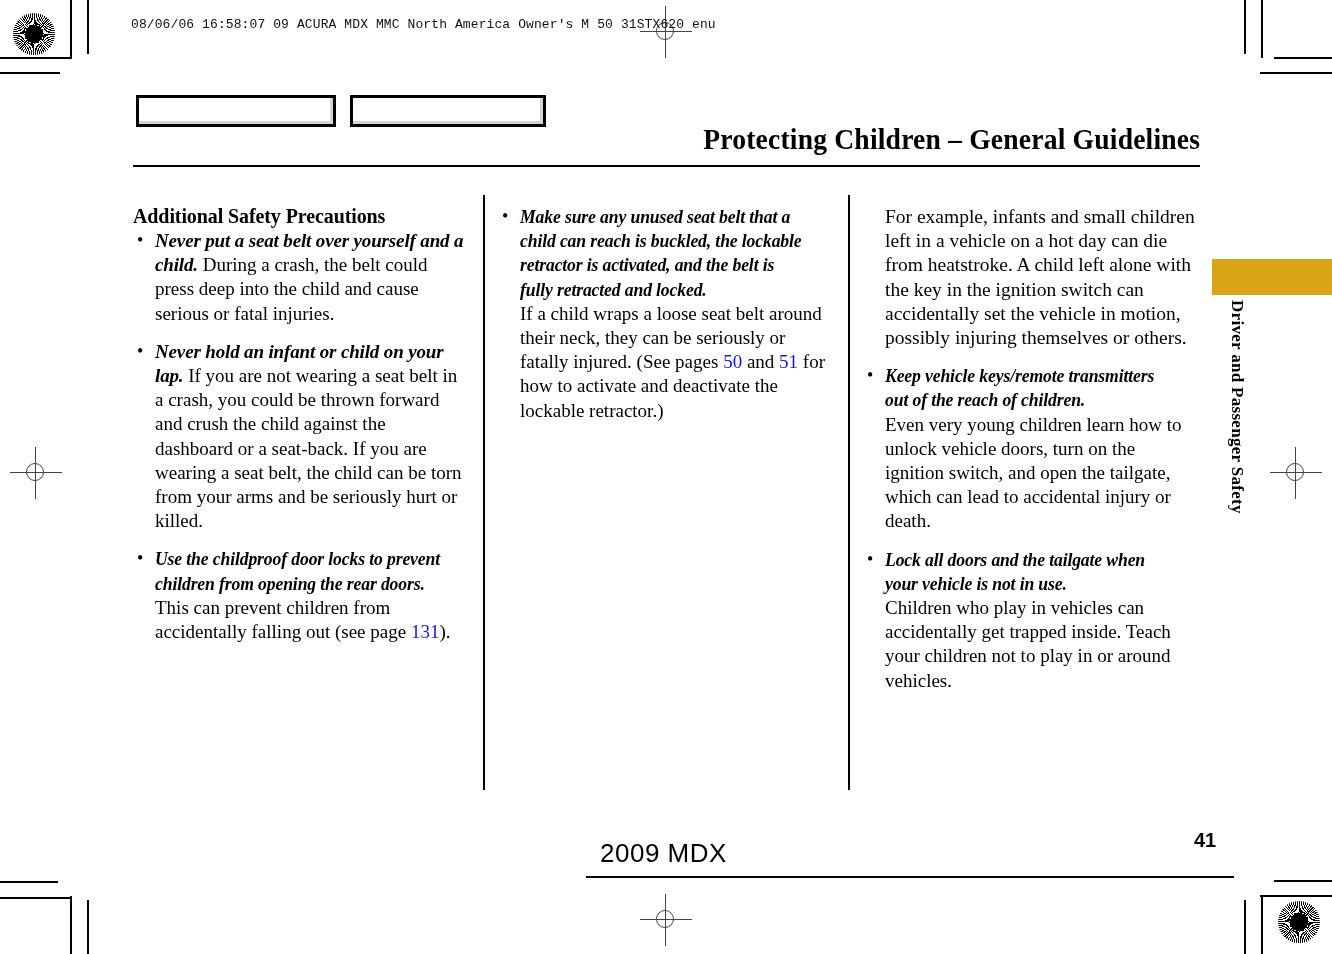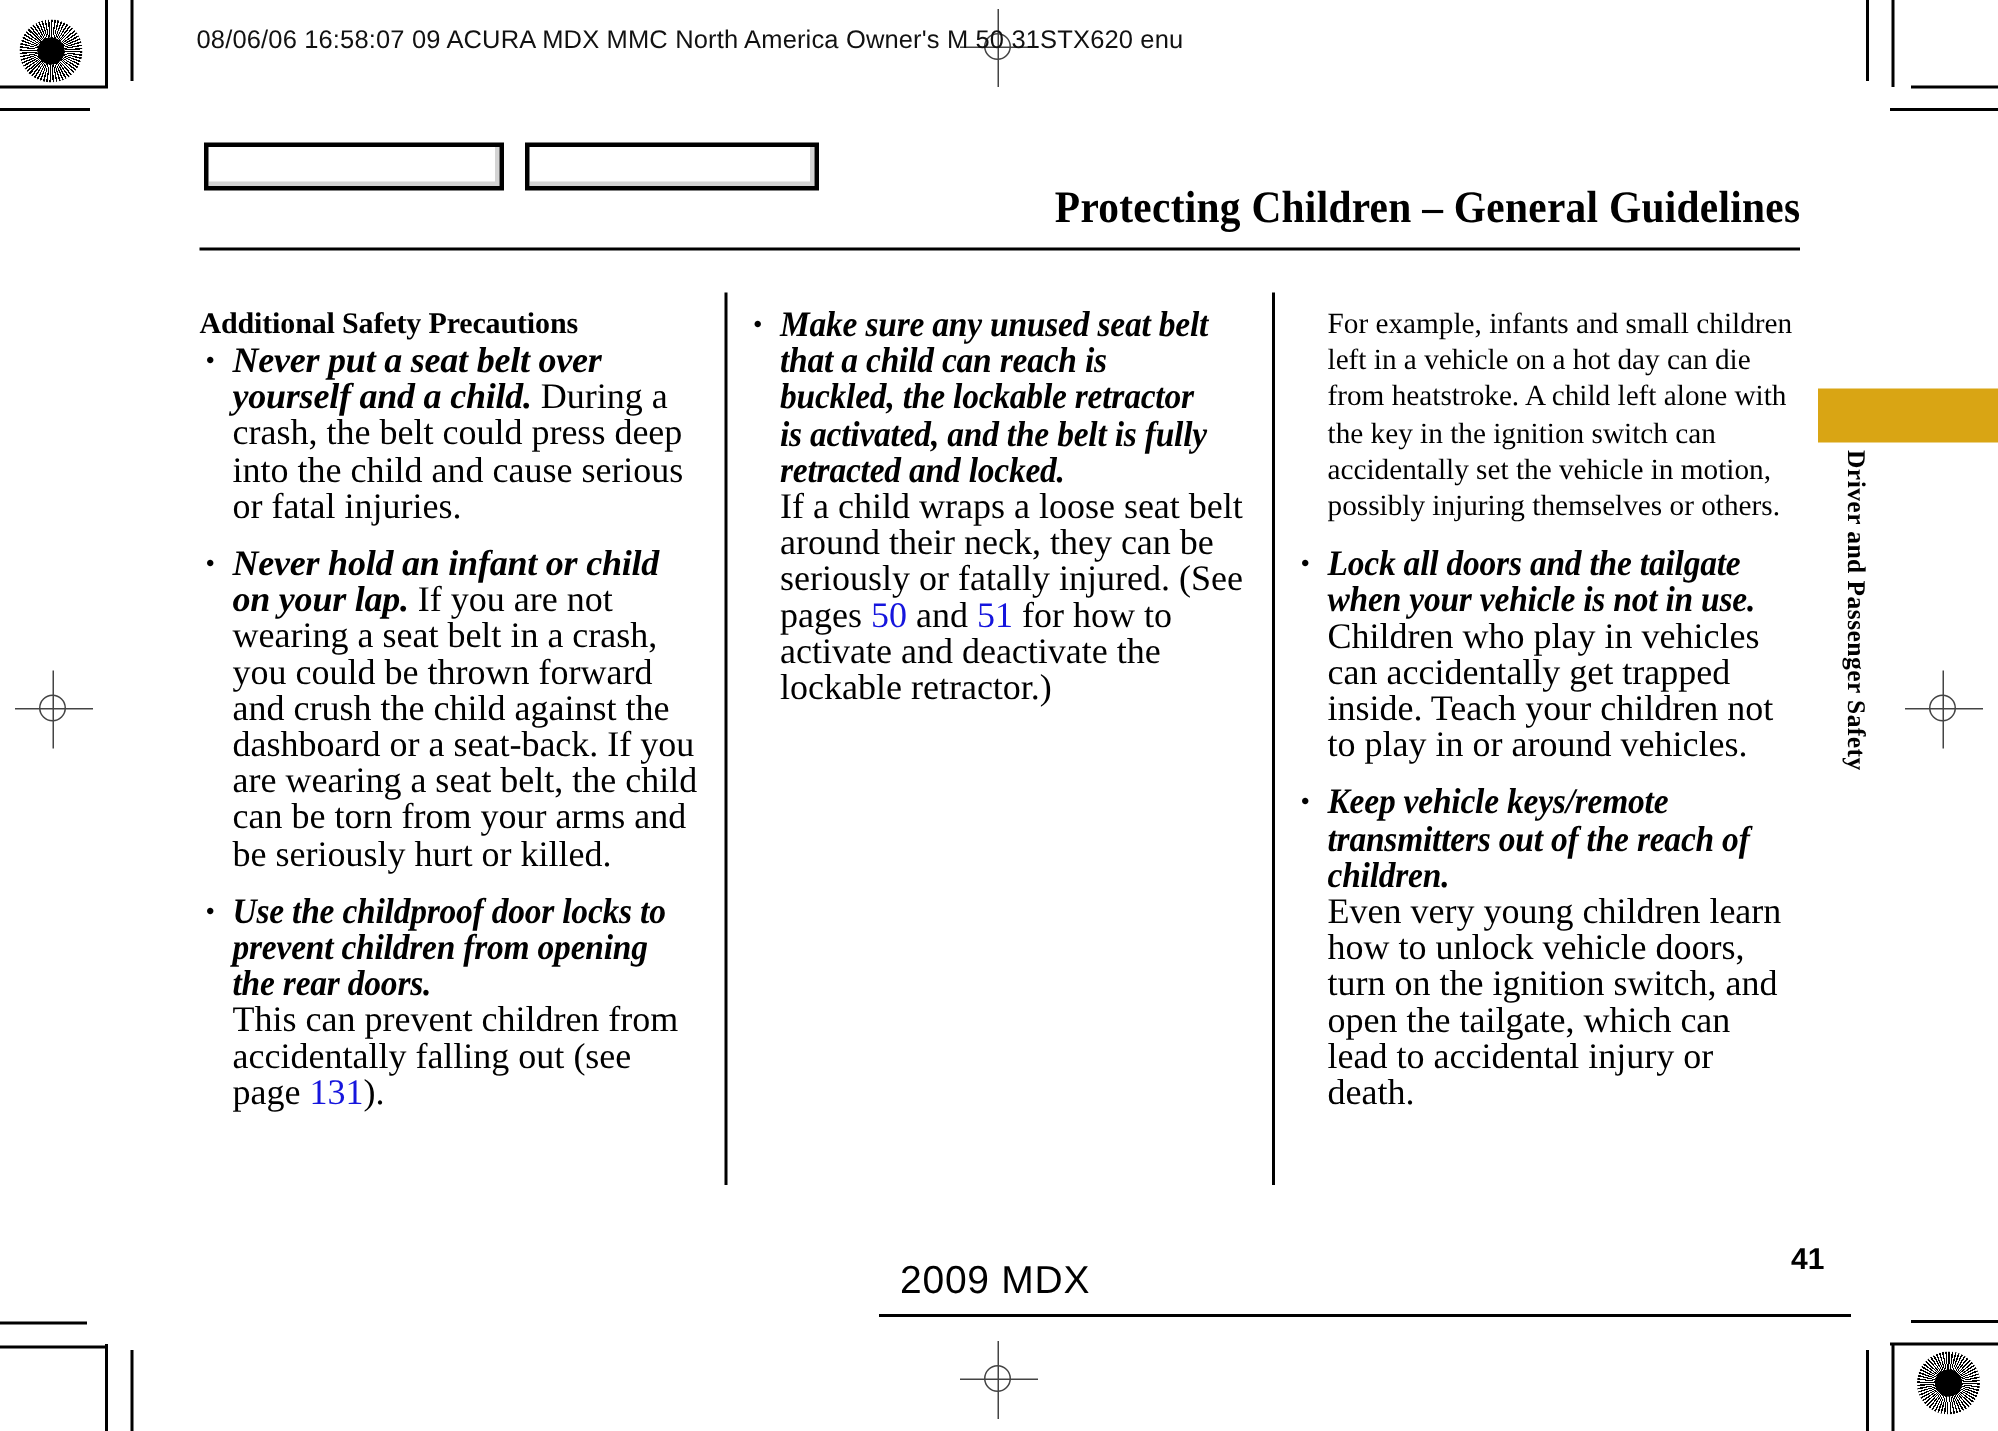--- a/index.html
+++ b/index.html
@@ -55,22 +55,22 @@
     top: 26.5px; left: 2px;
     height: 1.5px; width: 52px;
     background: #444;
   }
 
   
   .meta {
     position: absolute;
     left: 131px;
     top: 17px;
-    font-family: Liberation Sans, sans-serif;
-    font-size: 17px;
+    font-family: Liberation Mono, monospace;
+    font-size: 13px;
     letter-spacing: 0.1px;
     white-space: nowrap;
     color: #111;
   }
 
   
   .chip {
     position: absolute;
     top: 95px;
     height: 32px;
@@ -141,21 +141,21 @@
 
   ul.bullets {
     list-style: none;
     margin: 0;
     padding: 0;
   }
   ul.bullets > li {
     position: relative;
     padding-left: 22px;
     margin-bottom: 14px;
-    font-size: 24px;
+    font-size: 19px;
     line-height: 24.2px;
   }
   ul.bullets > li:before {
     content: "\2022";
     position: absolute;
     left: 4px;
     top: -1px;
     font-size: 18px;
   }
 
@@ -306,24 +306,24 @@
       <li>
         <span class="lead narrow">Make sure any unused seat belt that a child can reach is buckled, the lockable retractor is activated, and the belt is fully retracted and locked.</span><span> If a child wraps a loose seat belt around their neck, they can be seriously or fatally injured. (See pages </span><span class="pref">50</span><span> and </span><span class="pref">51</span><span> for how to activate and deactivate the lockable retractor.)</span>
       </li>
     </ul>
   </div>
 
   <div class="col" id="col-3">
     <div class="plain-para">For example, infants and small children left in a vehicle on a hot day can die from heatstroke. A child left alone with the key in the ignition switch can accidentally set the vehicle in motion, possibly injuring themselves or others.</div>
     <ul class="bullets">
       <li>
+        <span class="lead narrow">Keep vehicle keys/remote transmitters out of the reach of children.</span><span> Even very young children learn how to unlock vehicle doors, turn on the ignition switch, and open the tailgate, which can lead to accidental injury or death.</span>
+      </li>
+      <li>
         <span class="lead narrow">Lock all doors and the tailgate when your vehicle is not in use.</span><span> Children who play in vehicles can accidentally get trapped inside. Teach your children not to play in or around vehicles.</span>
-      </li>
-      <li>
-        <span class="lead narrow">Keep vehicle keys/remote transmitters out of the reach of children.</span><span> Even very young children learn how to unlock vehicle doors, turn on the ignition switch, and open the tailgate, which can lead to accidental injury or death.</span>
       </li>
     </ul>
   </div>
 
 </div>
 
 <div class="side-tab" style="background: rgb(217, 165, 20);"></div>
 <div class="side-label">Driver and Passenger Safety</div>
 
 <div class="footer-model">2009  MDX</div>

